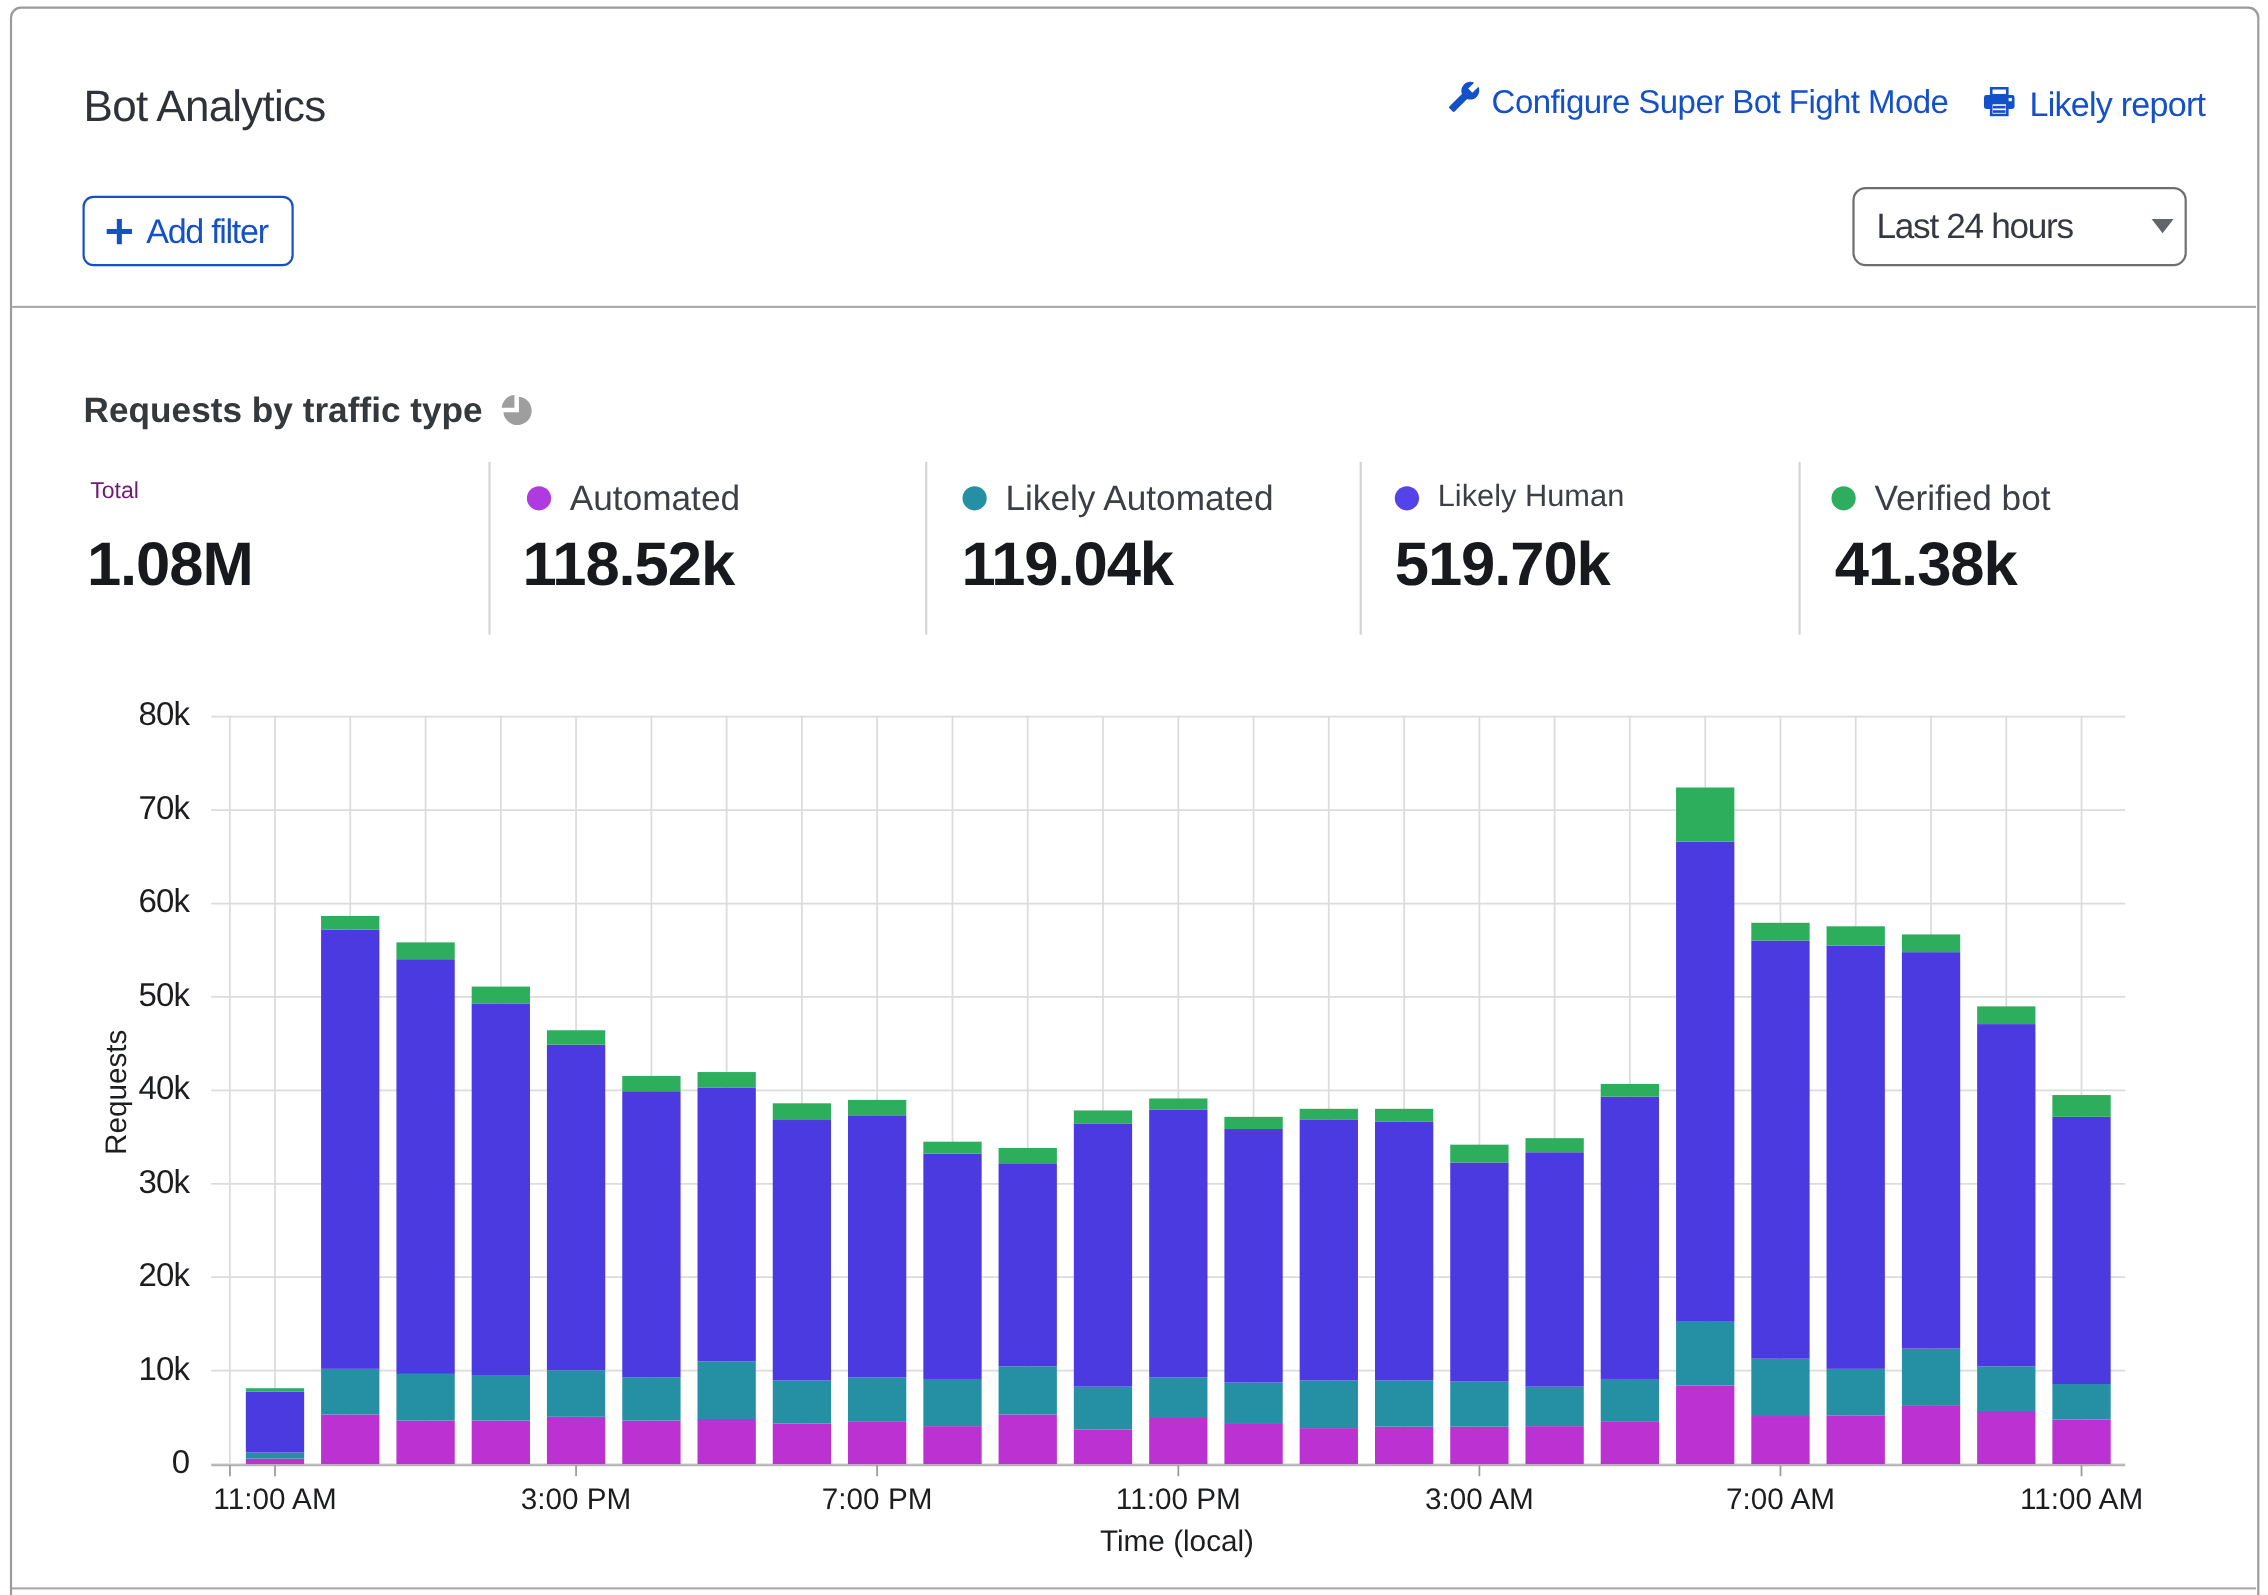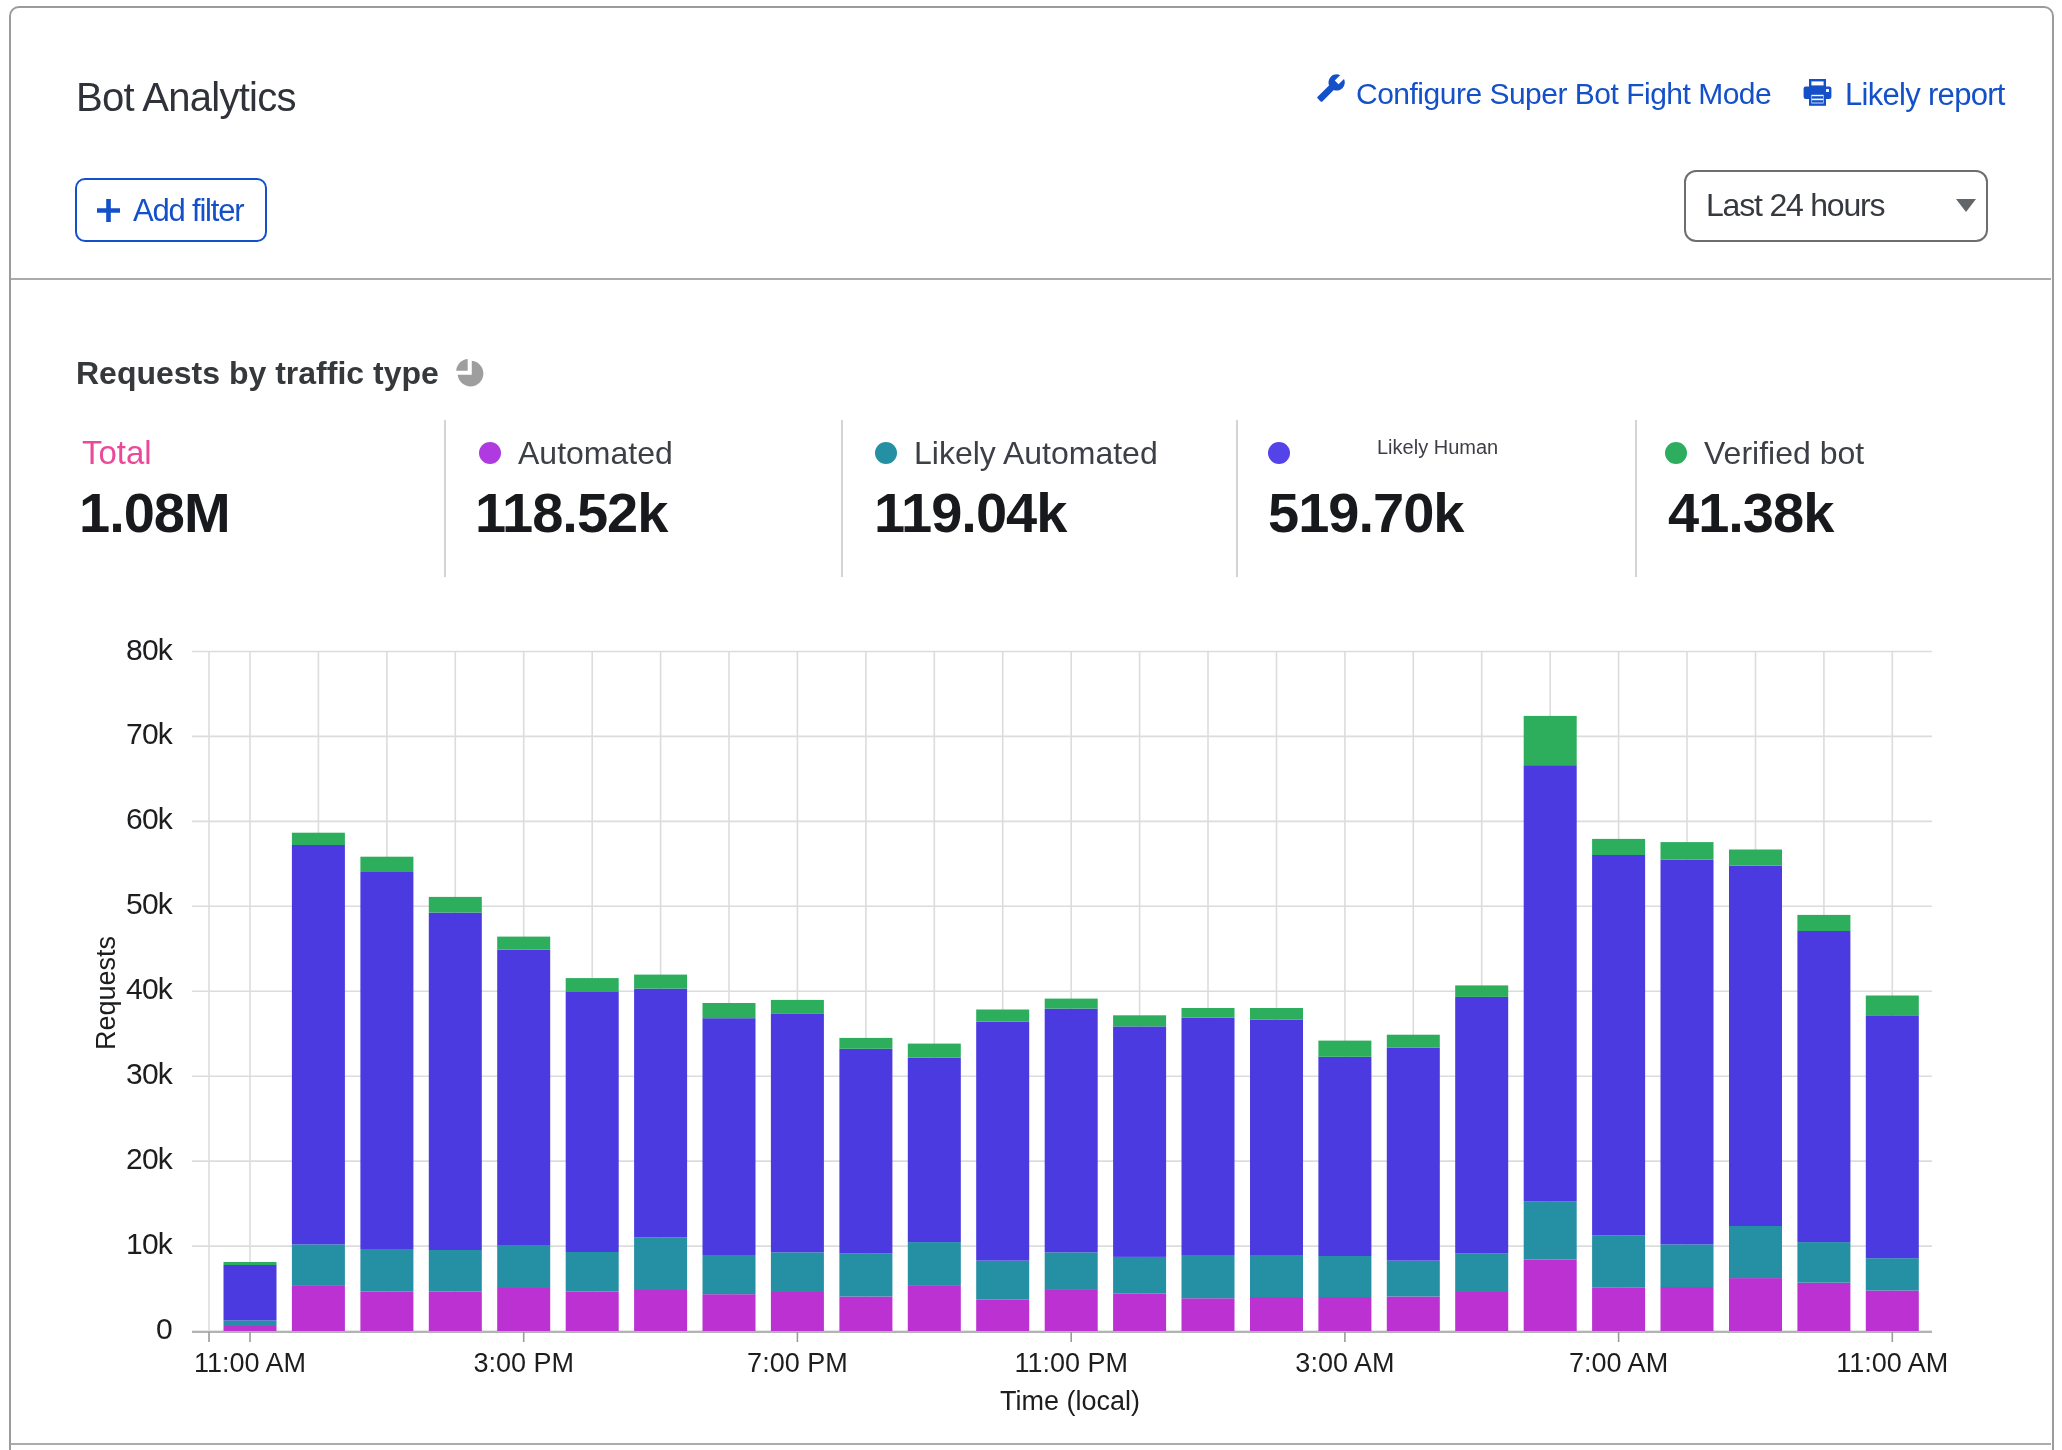--- a/index.html
+++ b/index.html
@@ -37,27 +37,27 @@
 <div class="abs" style="left:1684px;top:170px;width:304px;height:72px;border:2px solid #6e6e6e;border-radius:12px;box-sizing:border-box;"></div>
 <div class="abs" style="left:1706px;top:189px;font-size:32px;letter-spacing:-1.2px;color:#36393f;line-height:1;text-align:right;">Last 24 hours</div>
 <div class="abs" style="left:1956px;top:199px;width:0;height:0;border-left:10px solid transparent;border-right:10px solid transparent;border-top:13px solid #636669;"></div>
 
 <div class="abs" style="left:76px;top:357px;font-size:32px;font-weight:700;color:#36393b;line-height:1;">Requests by traffic type</div>
 <svg style="position:absolute;left:455px;top:358px" width="31" height="31" viewBox="0 0 24 24">
 <path fill="#9e9e9e" d="M11 2.05V11H2.05C2.55 5.9 6.9 2.05 11 2.05z" transform="translate(-1.2,-1.2)"></path>
 <path fill="#9e9e9e" d="M13 2.05V13H2.05C2.55 18.6 7.3 22 12 22c5.52 0 10-4.48 10-10 0-5.19-3.95-9.45-9-9.95z"></path>
 </svg>
 
-<div class="abs" style="left:82px;top:436px;font-size:33px;color:#ec4899;line-height:1;">Total</div>
+<div class="abs" style="left:82px;top:436px;font-size:21px;color:#701a75;line-height:1;">Total</div>
 <span style="position:absolute;left:479px;top:442px;width:22px;height:22px;border-radius:50%;background:#ae3ae0"></span>
 <div class="abs" style="left:518px;top:437px;font-size:32px;color:#3c3f45;line-height:1;">Automated</div>
 <span style="position:absolute;left:875px;top:442px;width:22px;height:22px;border-radius:50%;background:#2590a4"></span>
 <div class="abs" style="left:914px;top:437px;font-size:32px;color:#3c3f45;line-height:1;">Likely Automated</div>
 <span style="position:absolute;left:1268px;top:442px;width:22px;height:22px;border-radius:50%;background:#5343e8"></span>
-<div class="abs" style="left:1377px;top:437px;font-size:20px;color:#3c3f45;line-height:1;">Likely Human</div>
+<div class="abs" style="left:1307px;top:437px;font-size:28px;color:#3c3f45;line-height:1;">Likely Human</div>
 <span style="position:absolute;left:1665px;top:442px;width:22px;height:22px;border-radius:50%;background:#2fad5e"></span>
 <div class="abs" style="left:1704px;top:437px;font-size:32px;color:#3c3f45;line-height:1;">Verified bot</div>
 
 <div class="abs" style="left:79px;top:485px;font-size:56px;font-weight:700;letter-spacing:-1px;color:#17191c;line-height:1;">1.08M</div>
 <div class="abs" style="left:475px;top:485px;font-size:56px;font-weight:700;letter-spacing:-1px;color:#17191c;line-height:1;">118.52k</div>
 <div class="abs" style="left:874px;top:485px;font-size:56px;font-weight:700;letter-spacing:-1px;color:#17191c;line-height:1;">119.04k</div>
 <div class="abs" style="left:1268px;top:485px;font-size:56px;font-weight:700;letter-spacing:-1px;color:#17191c;line-height:1;">519.70k</div>
 <div class="abs" style="left:1668px;top:485px;font-size:56px;font-weight:700;letter-spacing:-1px;color:#17191c;line-height:1;">41.38k</div>
 
 <div style="position:absolute;left:444px;top:420px;width:2px;height:157px;background:#d4d4d4"></div>

